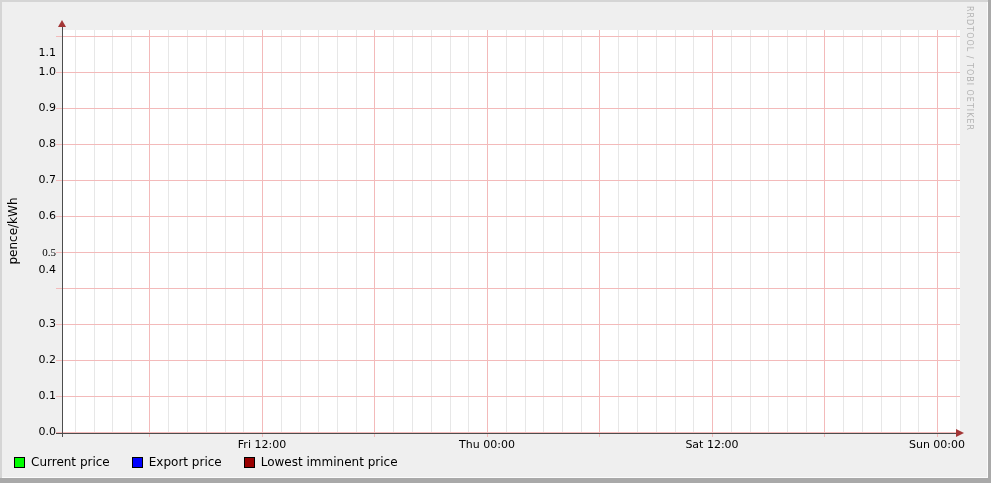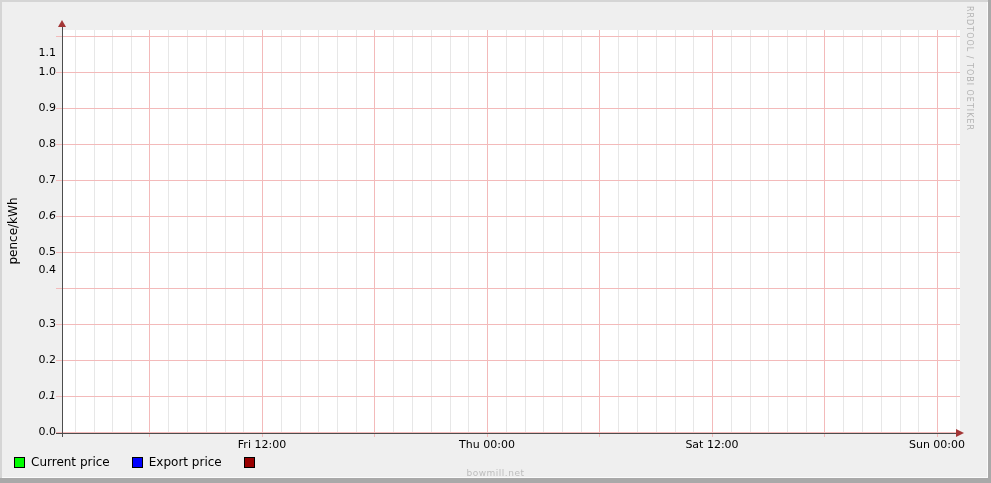--- a/index.html
+++ b/index.html
@@ -179,44 +179,44 @@
   <div class="axis axis-x"></div>
   <div class="arrow-up"></div>
   <div class="arrow-right"></div>
 
   <div id="ytick-layer">
       <div class="ytick" style="top: 47px;">1.1</div>
       <div class="ytick" style="top: 66px;">1.0</div>
       <div class="ytick" style="top: 102px;">0.9</div>
       <div class="ytick" style="top: 138px;">0.8</div>
       <div class="ytick" style="top: 174px;">0.7</div>
-      <div class="ytick" style="top: 210px; font-style: italic;">0.6</div>
-      <div class="ytick" style="top: 246px;">0.5</div>
+      <div class="ytick" style="top: 210px;">0.6</div>
+      <div class="ytick" style="top: 246px; font-family: Liberation Serif, serif;">0.5</div>
       <div class="ytick" style="top: 264px;">0.4</div>
       <div class="ytick" style="top: 318px;">0.3</div>
       <div class="ytick" style="top: 354px;">0.2</div>
-      <div class="ytick" style="top: 390px; font-style: italic;">0.1</div>
+      <div class="ytick" style="top: 390px;">0.1</div>
       <div class="ytick" style="top: 426px;">0.0</div>
     </div>
   <div id="xtick-layer">
       <div class="xtick" style="left: 217px;">Fri 12:00</div>
       <div class="xtick" style="left: 442px;">Thu 00:00</div>
       <div class="xtick" style="left: 667px;">Sat 12:00</div>
       <div class="xtick" style="left: 892px;">Sun 00:00</div>
     </div>
 
   <div class="legend" id="legend">
       <div class="legend-item">
         <div class="legend-swatch" style="background: rgb(0, 255, 0);"></div>
         <span>Current price</span>
       </div>
       <div class="legend-item">
         <div class="legend-swatch" style="background: rgb(0, 0, 255);"></div>
         <span>Export price</span>
       </div>
       <div class="legend-item">
         <div class="legend-swatch" style="background: rgb(153, 0, 0);"></div>
+        <span>Lowest imminent price</span>
       </div>
     </div>
 
-  <div class="watermark">bowmill.net</div>
 
 </div>
 
 </body></html>

